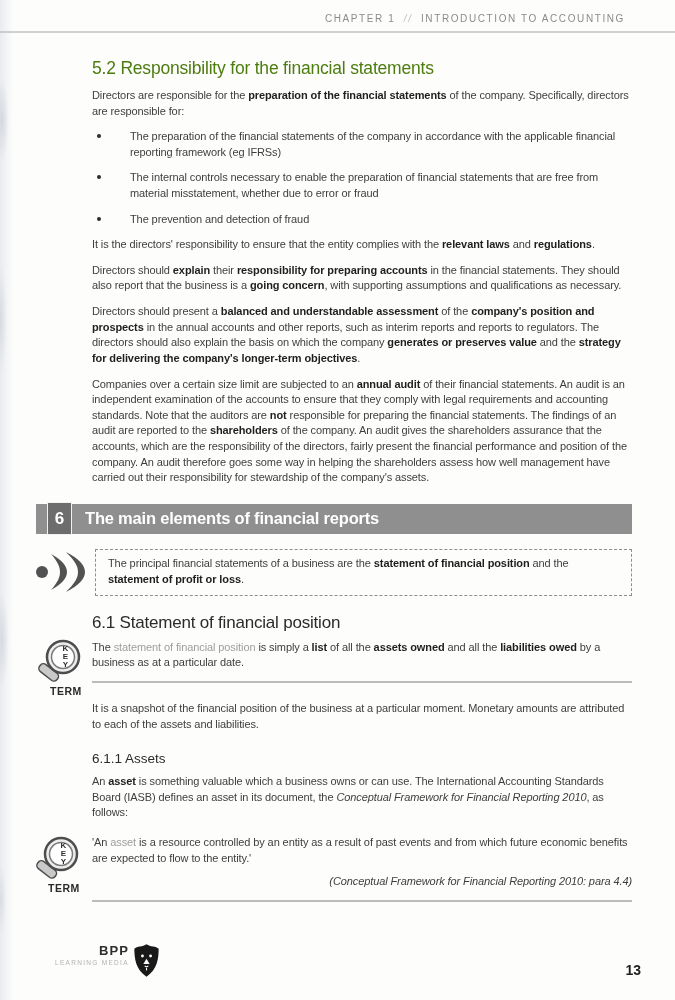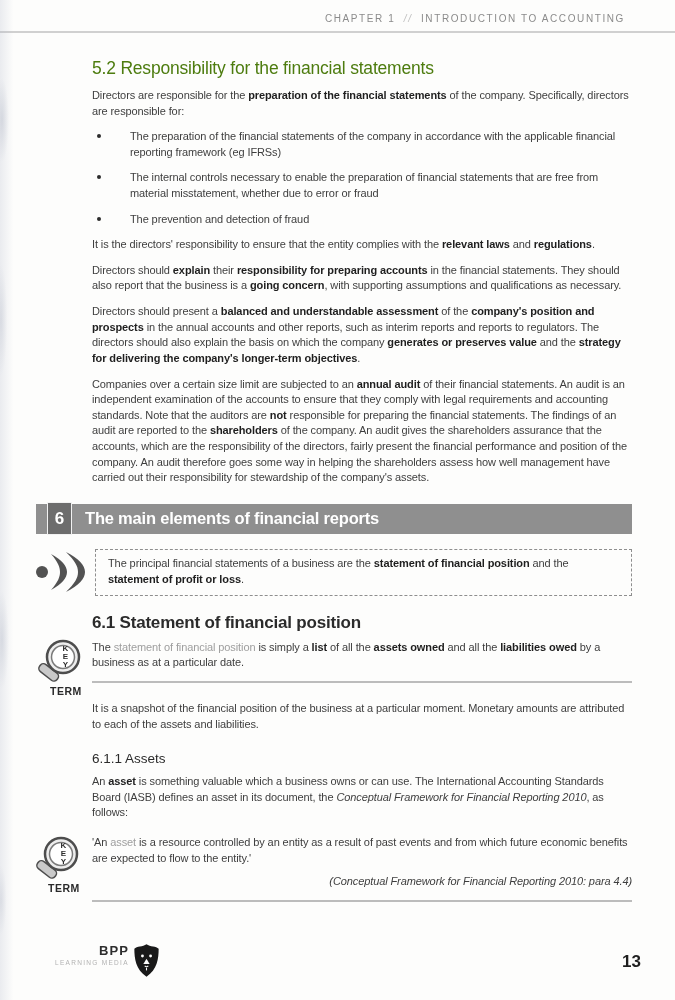--- a/index.html
+++ b/index.html
@@ -30,21 +30,21 @@
     font-size:10px;letter-spacing:1.6px;color:#8b8b8b;
   }
   .header .sep{color:#bdbdbd;font-style:italic;padding:0 4px;}
   
   .col{margin:0 43px 0 92px;}
   h2.sec{
     font-size:17.5px;font-weight:400;color:#4d7c0f;
     letter-spacing:-0.2px;margin:25px 0 9px 0;
   }
   h3.sec{
-    font-size:17px;font-weight:700;color:#2b2b2b;
+    font-size:17px;font-weight:400;color:#2b2b2b;
     letter-spacing:-0.2px;margin:17px 0 7px 0;
   }
   h4.sec{
     font-size:13.5px;font-weight:400;color:#2b2b2b;margin:19px 0 8px 0;
   }
   p.body{
     font-size:11px;line-height:1.42;letter-spacing:-0.1px;
     margin:0 0 10px 0;
   }
   .b{font-weight:bold;color:#1f1f1f;text-align:right;}
@@ -102,22 +102,22 @@
     text-align:right;font-style:italic;font-size:11px;color:#3e3e3e;
     margin:9px 0 0 0;letter-spacing:-0.1px;
   }
   
   .footer{position:absolute;left:0;right:0;bottom:14px;height:46px;}
   .brand{position:absolute;left:55px;bottom:4px;display:flex;align-items:flex-start;}
   .brand-text{text-align:right;margin-right:4px;}
   .brand-bpp{font-size:13px;font-weight:bold;color:#2e2e2e;letter-spacing:1px;}
   .brand-sub{font-size:6.5px;color:#b2b2b2;letter-spacing:1.3px;margin-top:1px;}
   .pagenum{
-    position:absolute;right:34px;bottom:14px;
-    font-size:17px;font-weight:bold;color:#1f1f1f;
+    position:absolute;right:34px;bottom:8px;
+    font-size:14px;font-weight:bold;color:#1f1f1f;
   }
 </style>
 </head>
 <body>
 
 <div class="page">
   <div class="scan-edge"></div>
 
   <div class="header">
     <span>CHAPTER 1</span>

